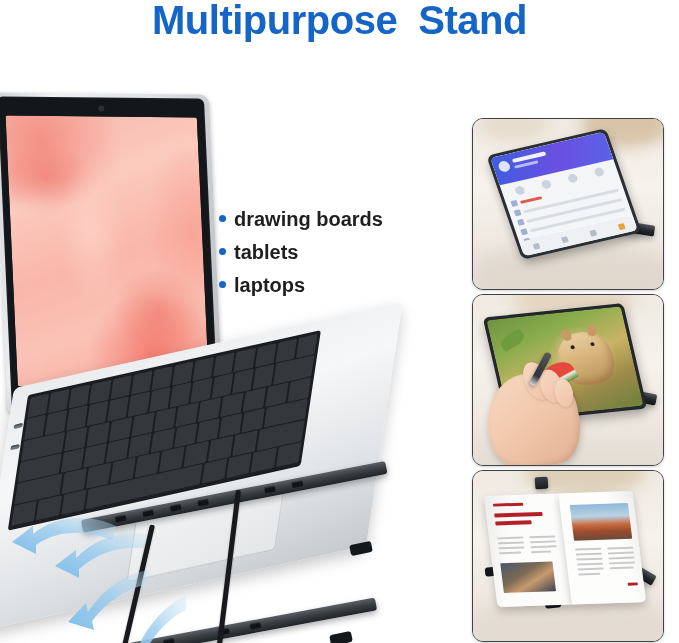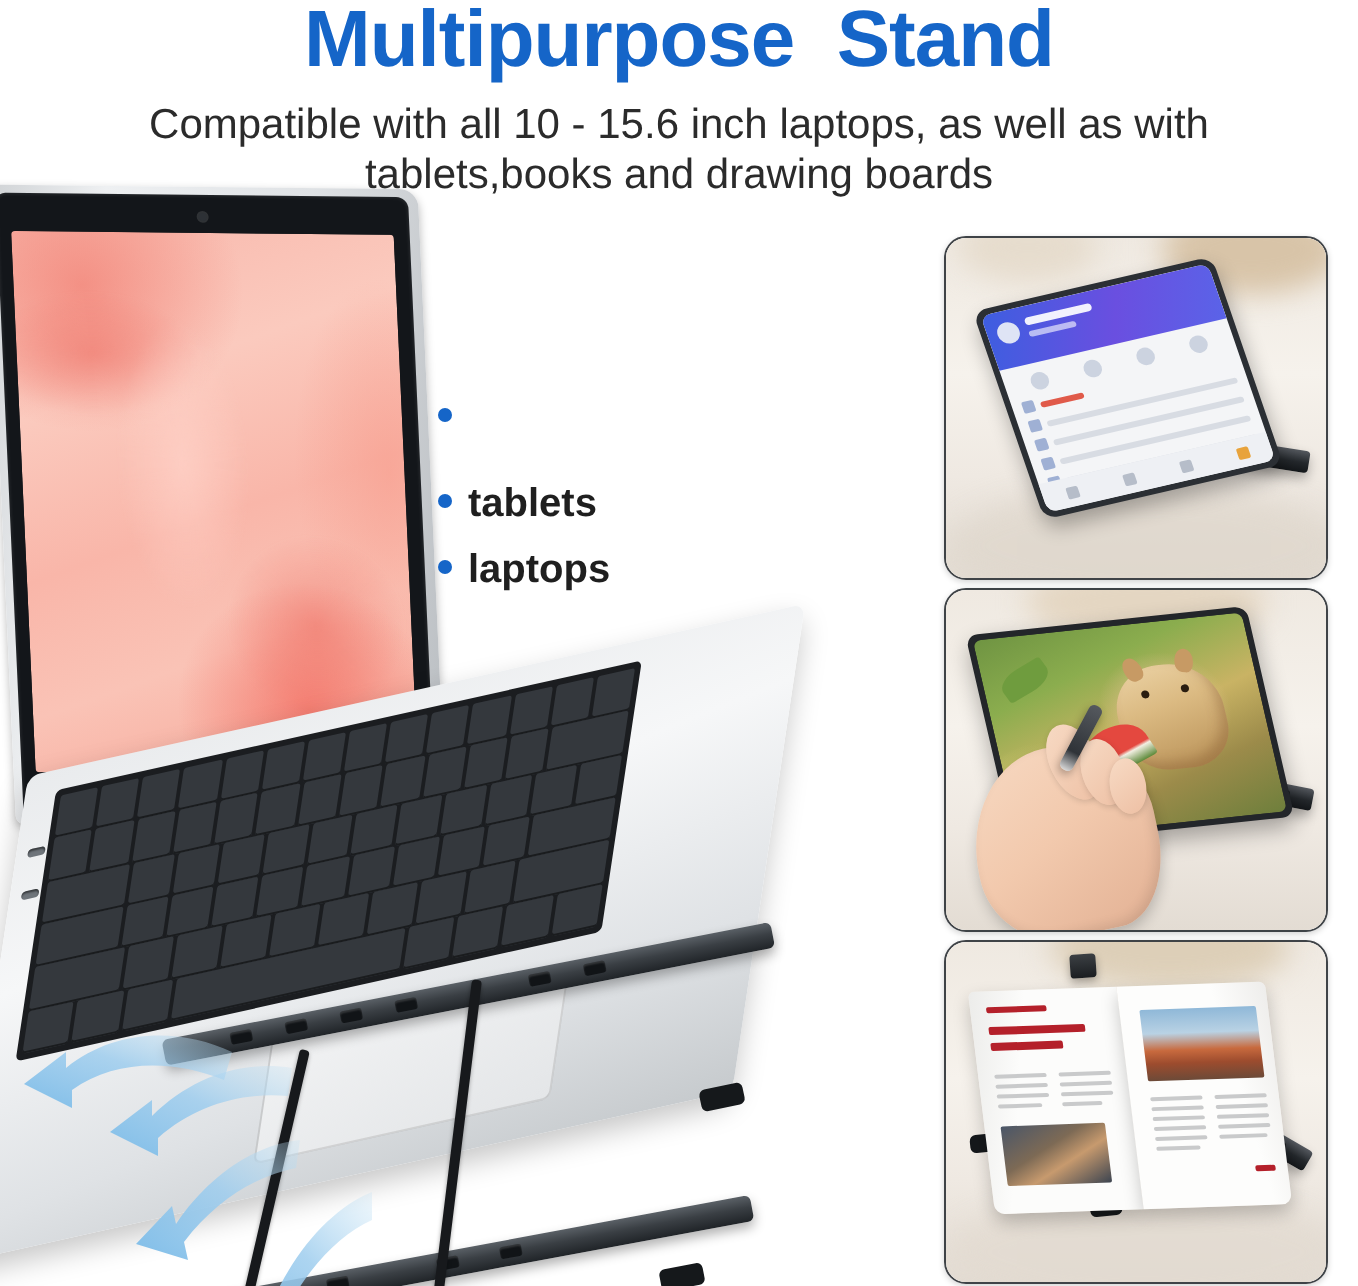--- a/index.html
+++ b/index.html
@@ -259,21 +259,20 @@
   .mag-bar .slot{
     position:absolute;top:3px;width:8px;height:5px;border-radius:1px;background:#0e1012;
   }
 </style>
 </head>
 <body>
 
 <div id="stage">
 
   <div class="title">Multipurpose  Stand</div>
-  <div class="subtitle">Compatible with all 10 - 15.6 inch laptops, as well as with tablets,books and drawing boards</div>
 
   <div class="laptop-wrap">
 
     <div class="lid">
       <div class="lid-shell"></div>
       <div class="lid-bezel">
         <div class="webcam"></div>
         <div class="screen">
           <div class="screen-swirl"></div>
         </div>
@@ -406,20 +405,21 @@
       <path d="M150 152 C 128 154, 104 170, 88 194 L 86 185 L 68 204 L 94 212 L 92 203 C 108 182, 128 170, 148 166 Z" fill="url(#ag)"></path>
 
       <path d="M186 178 C 166 186, 146 208, 134 238 L 130 229 L 116 251 L 143 254 L 139 246 C 150 220, 168 200, 186 192 Z" fill="url(#ag)"></path>
     </svg>
   </div>
 
 
   <div class="bullets">
     <div class="bullet-row">
       <span class="bullet-dot"></span>
+      <span class="bullet-label">drawing boards</span>
     </div>
     <div class="bullet-row">
       <span class="bullet-dot"></span>
       <span class="bullet-label">tablets</span>
     </div>
     <div class="bullet-row">
       <span class="bullet-dot"></span>
       <span class="bullet-label">laptops</span>
     </div>
   </div>

